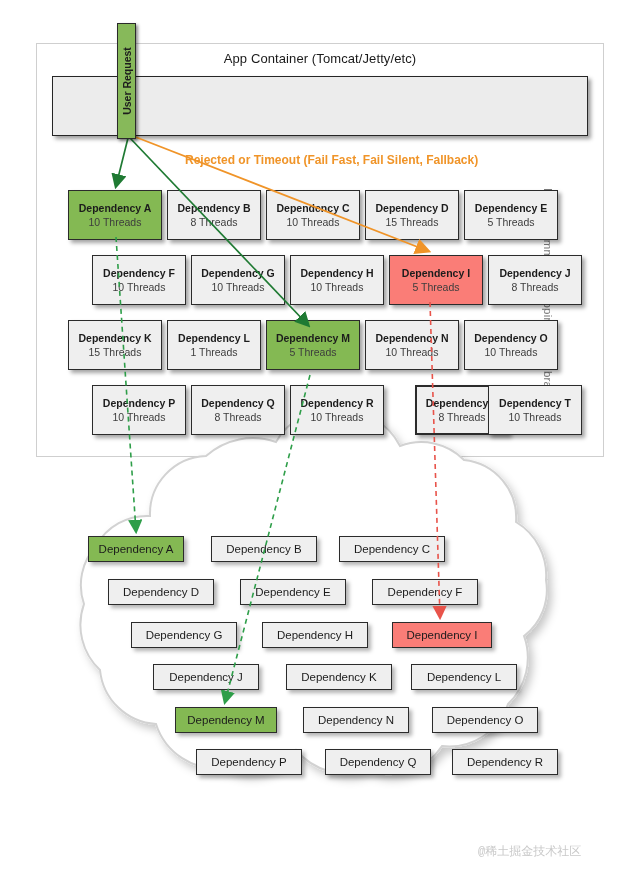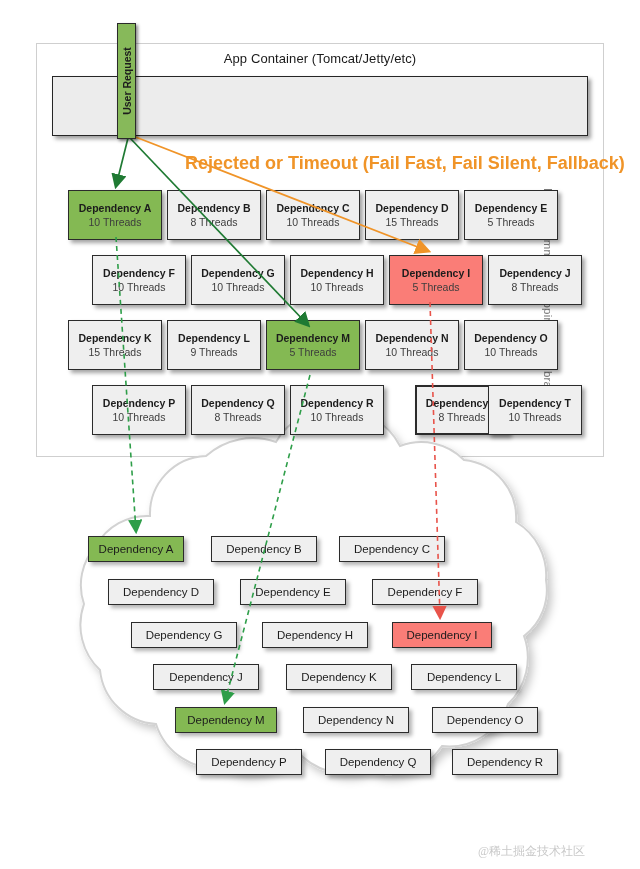--- a/index.html
+++ b/index.html
@@ -59,21 +59,21 @@
     transform-origin:left top;
     white-space:nowrap;
     font-size:11.5px;color:#7a7a7a;
     line-height:24px;
     letter-spacing:.2px;
   }
 
   
   #rejected-label{
     position:absolute;left:168px;top:143px;
-    font-size:18px;font-weight:bold;color:#f09428;
+    font-size:12px;font-weight:bold;color:#f09428;
     white-space:nowrap;
     z-index:30;
     padding-left:17px;
   }
 
   
   .dep-pool{
     position:absolute;
     width:94px;height:50px;
     background:#efefef;
@@ -108,21 +108,21 @@
 
   
   #connectors{position:absolute;left:0;top:0;width:640px;height:869px;z-index:25;pointer-events:none;}
   #cloudsvg{position:absolute;left:0;top:0;width:640px;height:869px;z-index:5;pointer-events:none;}
 
   
   #watermark{
     position:absolute;left:478px;top:833px;
     font-size:12px;color:#c9c9c9;
     white-space:nowrap;
-    font-family:Liberation Serif, serif;
+    font-family:Liberation Mono, monospace;
   }
 </style>
 </head>
 <body>
 
 <div id="stage">
 
   <svg id="cloudsvg" viewBox="0 0 640 869" xmlns="http://www.w3.org/2000/svg">
     <defs>
       <filter id="cloudshadow" x="-20%" y="-20%" width="150%" height="150%">
@@ -206,21 +206,21 @@
       <div class="dep-pool" style="left: 488px; top: 245px;">
         <div class="dep-name">Dependency J</div>
         <div class="dep-threads">8 Threads</div>
       </div>
       <div class="dep-pool" style="left: 68px; top: 310px;">
         <div class="dep-name">Dependency K</div>
         <div class="dep-threads">15 Threads</div>
       </div>
       <div class="dep-pool" style="left: 167px; top: 310px;">
         <div class="dep-name">Dependency L</div>
-        <div class="dep-threads">9 Threads</div>
+        <div class="dep-threads">1 Threads</div>
       </div>
       <div class="dep-pool green" style="left: 266px; top: 310px;">
         <div class="dep-name">Dependency M</div>
         <div class="dep-threads">5 Threads</div>
       </div>
       <div class="dep-pool" style="left: 365px; top: 310px;">
         <div class="dep-name">Dependency N</div>
         <div class="dep-threads">10 Threads</div>
       </div>
       <div class="dep-pool" style="left: 464px; top: 310px;">

